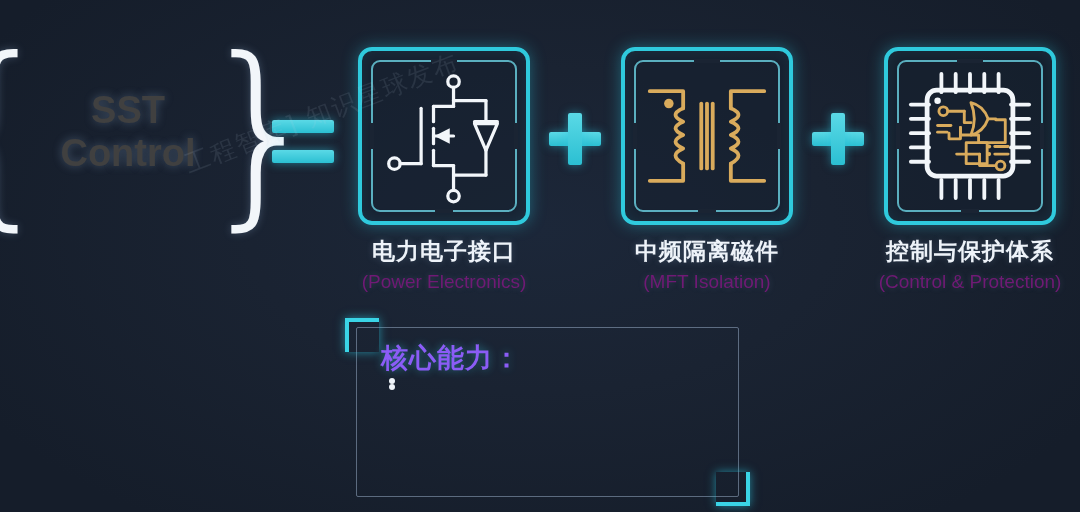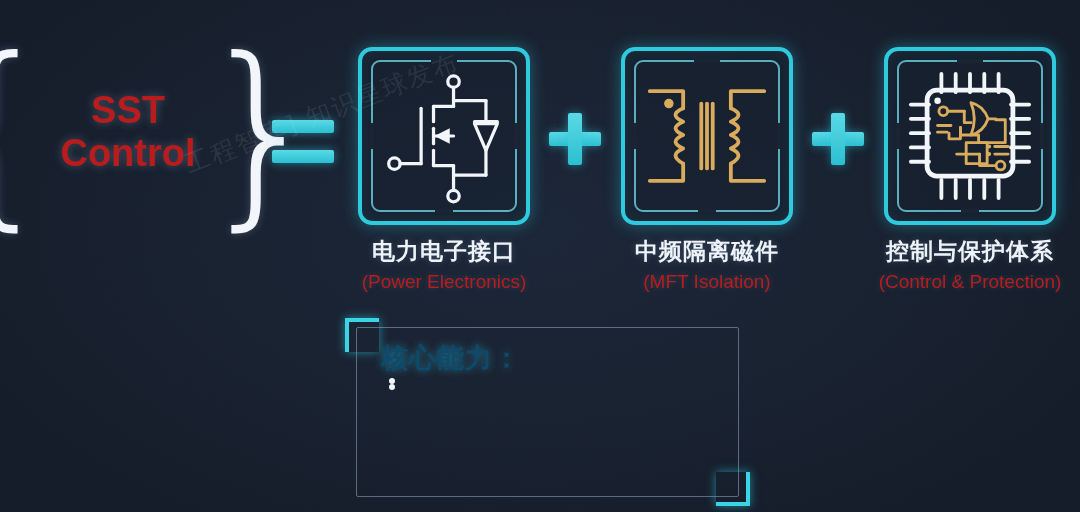--- a/index.html
+++ b/index.html
@@ -46,21 +46,21 @@
     color:#f2f6fa;
     text-shadow:0 0 9px rgba(150,180,215,0.30);
   }
   .brace.left  { margin-right:2px; }
   .brace.right { margin-left:2px; }
   #sst-label {
     text-align:center;
     line-height:1.14;
     font-size:38px;
     font-weight:bold;
-    color:#b91c1c;
+    color:#404040;
     text-shadow:0 0 10px rgba(150,180,215,0.35);
     white-space:nowrap;
   }
 
   
   #equals-sign {
     position:absolute;
     left:272px; top:120px;
     width:62px; height:46px;
     z-index:10;
@@ -143,21 +143,21 @@
     font-size:23px;
     color:#eef3f9;
     letter-spacing:1px;
     text-shadow:0 0 7px rgba(140,175,210,0.30);
     white-space:nowrap;
     font-weight:bold;
   }
   .caption .en {
     margin-top:4px;
     font-size:19px;
-    color:#b91c1c;
+    color:#701a75;
     white-space:nowrap;
     text-shadow:0 0 6px rgba(140,175,210,0.22);
   }
   #caption-1 { left:294px; }
   #caption-2 { left:557px; }
   #caption-3 { left:820px; }
 
   
   #capability-panel {
     position:absolute;
@@ -179,21 +179,21 @@
   }
   #corner-tl { left:0; top:0;  border-right:none; border-bottom:none; }
   #corner-br { right:0; bottom:0; border-left:none; border-top:none; }
 
   #capability-title {
     position:absolute;
     left:36px; top:22px;
     font-family:"DejaVu Sans","Liberation Sans",sans-serif;
     font-size:27px;
     font-weight:bold;
-    color:#0c4a6e;
+    color:#8b5cf6;
     letter-spacing:1px;
     text-shadow:0 0 9px rgba(55,210,235,0.45);
     white-space:nowrap;
   }
   #capability-list {
     position:absolute;
     left:44px; top:60px;
     list-style:none;
   }
   #capability-list li {

